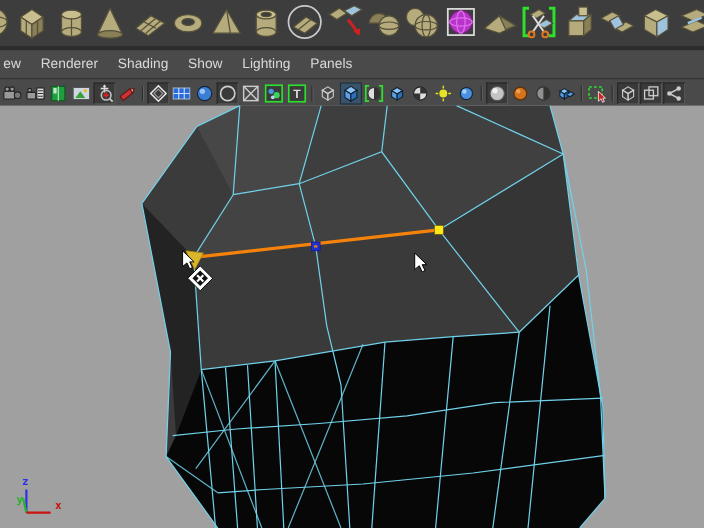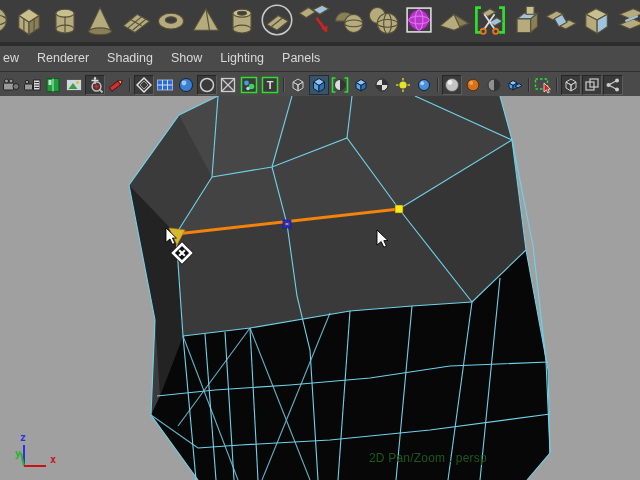--- a/index.html
+++ b/index.html
@@ -473,21 +473,20 @@
             <rect x="178" y="156" width="8" height="2" fill="#ffffff"></rect>
           </g>
         </g>
 
         <g transform="translate(377,134)">
           <path d="M0,0 L0,15 L4.2,11.6 L6.8,17.2 L9.4,16 L6.8,10.6 L11,10.6 Z" fill="#ffffff" stroke="#000000" stroke-width="0.9"></path>
         </g>
       </g>
     </svg>
 
-    <div id="camlabel" style="color: rgb(28, 90, 28);">2D Pan/Zoom : persp</div>
 
     <svg id="axis" width="70" height="46" viewBox="0 0 70 46">
       <g transform="translate(16,36)">
         <line x1="0" y1="0" x2="0" y2="-21" style="stroke:var(--axz)" stroke-width="2"></line>
         <line x1="0" y1="0" x2="-3" y2="-13" style="stroke:var(--axy)" stroke-width="2"></line>
         <line x1="0" y1="0" x2="22" y2="0" style="stroke:var(--axx)" stroke-width="2"></line>
         <text x="-4" y="-25" class="ax-label" style="fill:var(--axz)">z</text>
         <text x="-9" y="-9" class="ax-label" style="fill:var(--axy)">y</text>
         <text x="26" y="-3" class="ax-label" style="fill:var(--axx)">x</text>
       </g>

